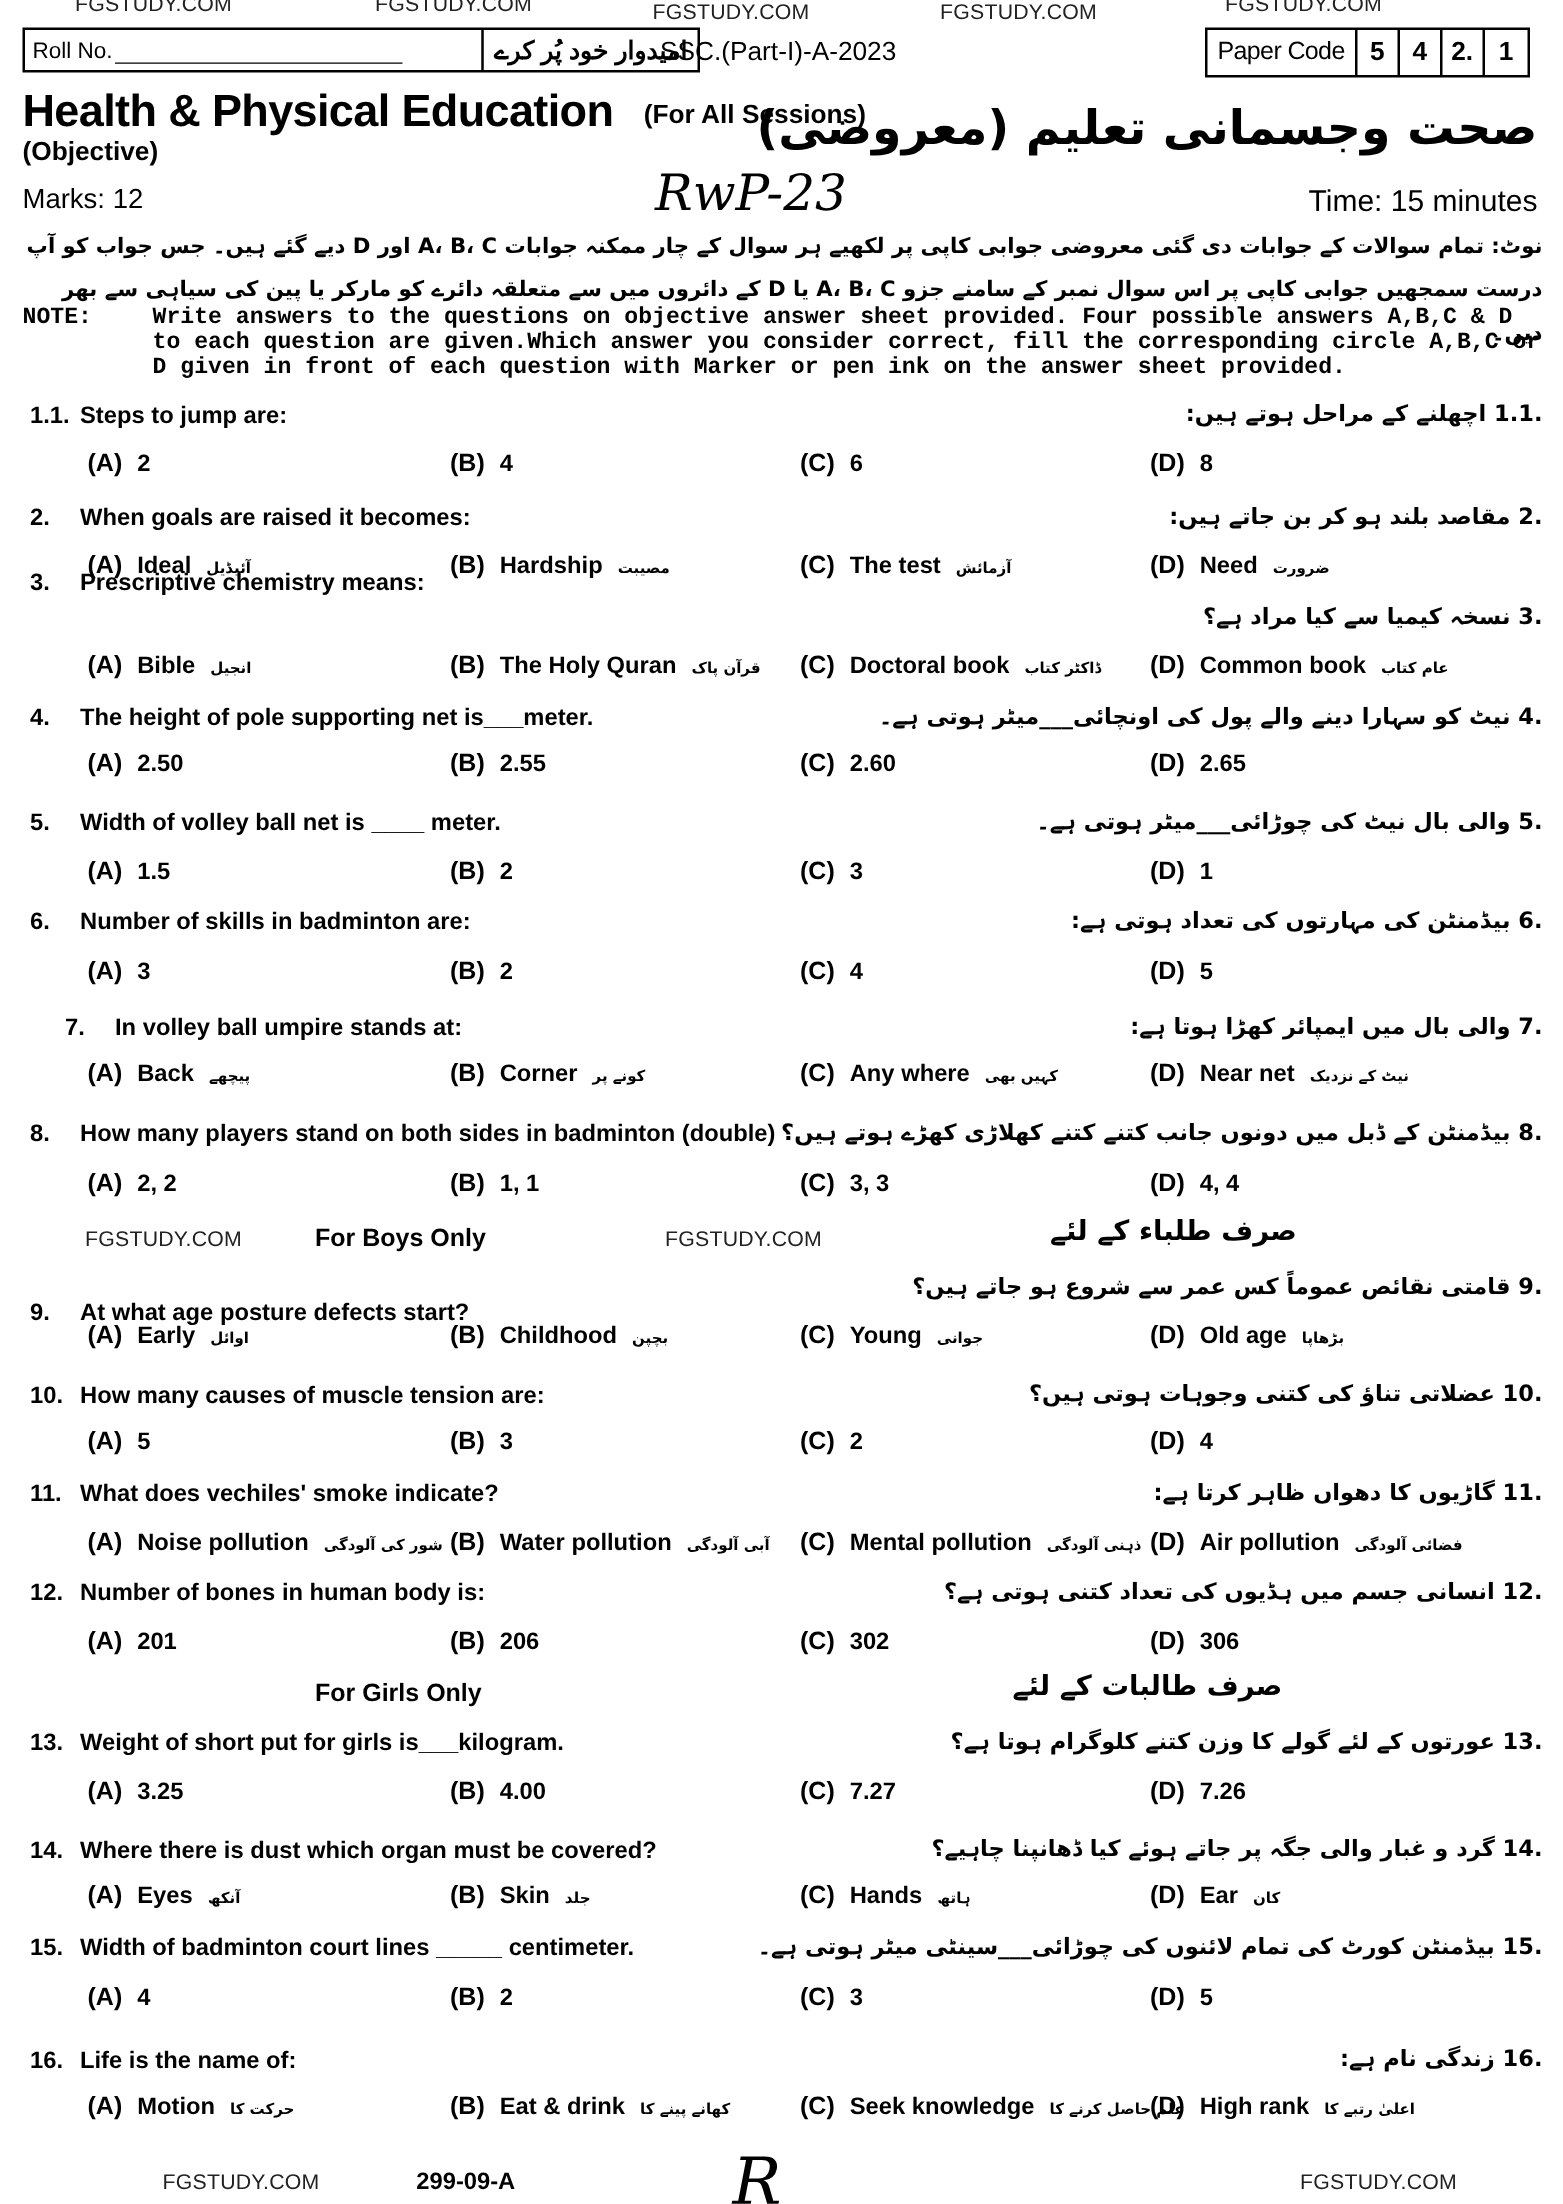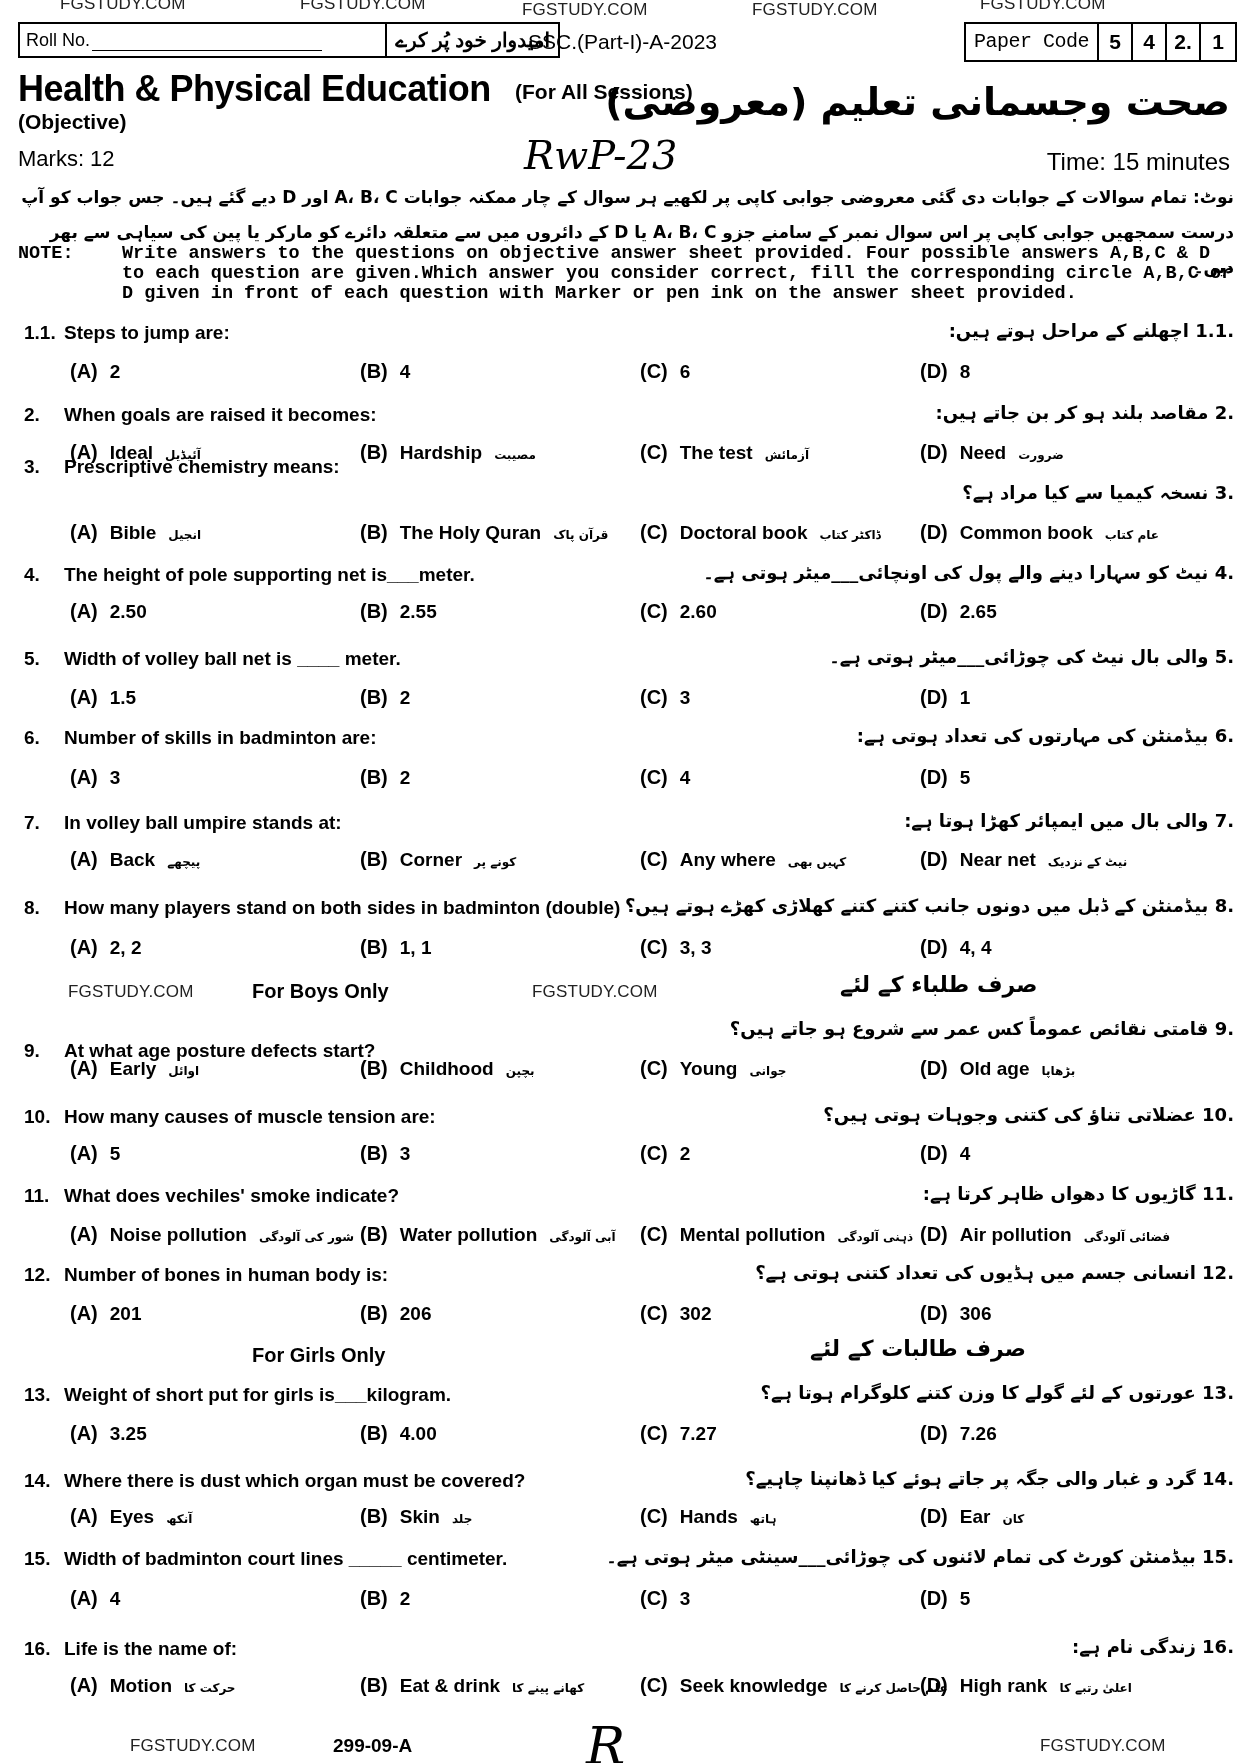--- a/index.html
+++ b/index.html
@@ -8,21 +8,21 @@
     font-family: "Liberation Sans", sans-serif; position: relative; overflow: hidden;
   }
   .abs { position: absolute; }
   .wm { position: absolute; font-size: 17px; color: #222; font-family: "Liberation Sans", sans-serif; letter-spacing: 0.2px; }
   .roll-box { left: 18px; top: 22px; width: 542px; height: 36px; border: 2px solid #000; display: flex; align-items: center; padding-left: 6px; }
   .roll-label { font-size: 18px; }
   .roll-line { display: inline-block; width: 230px; border-bottom: 1.5px solid #000; height: 22px; margin-left: 2px; }
   .roll-urdu { margin-left: auto; font-size: 20px; font-weight: bold; padding: 0 8px; border-left: 2px solid #000; height: 100%; display: flex; align-items: center; direction: rtl; }
   .exam-title { left: 528px; top: 30px; font-size: 21px; font-weight: normal; }
   .paper-code { left: 964px; top: 22px; height: 40px; display: flex; border: 2px solid #000; }
-  .pc-label { font-size: 20px; padding: 6px 8px; border-right: 2px solid #000; letter-spacing: -0.5px; font-family: Liberation Mono, monospace; }
+  .pc-label { font-size: 20px; padding: 6px 8px; border-right: 2px solid #000; letter-spacing: -0.5px; }
   .pc-digit { width: 34px; display: flex; align-items: center; justify-content: center; font-size: 21px; font-weight: bold; border-right: 2px solid #000; }
   .pc-digit:last-child { border-right: none; }
   .subject { left: 18px; top: 68px; font-size: 36px; font-weight: bold; letter-spacing: -0.5px; }
   .sessions { left: 515px; top: 80px; font-size: 21px; font-weight: bold; }
   .urdu-title { right: 20px; top: 80px; font-size: 38px; font-weight: bold; direction: rtl; font-family: "DejaVu Sans", sans-serif; }
   .objective { left: 18px; top: 110px; font-size: 21px; font-weight: bold; }
   .marks { left: 18px; top: 146px; font-size: 22px; }
   .time { right: 20px; top: 148px; font-size: 24px; }
   .handwriting { left: 524px; top: 132px; font-size: 40px; font-family: "DejaVu Serif", serif; font-style: italic; }
   .urdu-note { right: 16px; top: 180px; width: 1220px; font-size: 17px; font-weight: bold; direction: rtl; text-align: right; line-height: 35px; font-family: "DejaVu Sans", sans-serif; }
@@ -200,21 +200,21 @@
       </div>
       <div class="opt" style="left: 570px;">
         <span class="opt-letter">(C)</span>
         <span class="opt-val">4</span>
       </div>
       <div class="opt" style="left: 850px;">
         <span class="opt-letter">(D)</span>
         <span class="opt-val">5</span>
       </div>
     </div>
-    <div class="q-en" style="top: 812px;"><span class="q-num">7.</span><span>In volley ball umpire stands at:</span></div>
+    <div class="q-en" style="top: 812px; margin-left: 28px;"><span class="q-num">7.</span><span>In volley ball umpire stands at:</span></div>
     <div class="q-ur" style="top: 810px;"><span>.7</span> <span>والی بال میں ایمپائر کھڑا ہوتا ہے:</span></div>
     <div class="opt-row" style="top: 848px;">
       <div class="opt" style="left: 0px;">
         <span class="opt-letter">(A)</span>
         <span class="opt-val">Back</span>
         <span class="opt-ur">پیچھے</span>
       </div>
       <div class="opt" style="left: 290px;">
         <span class="opt-letter">(B)</span>
         <span class="opt-val">Corner</span>

